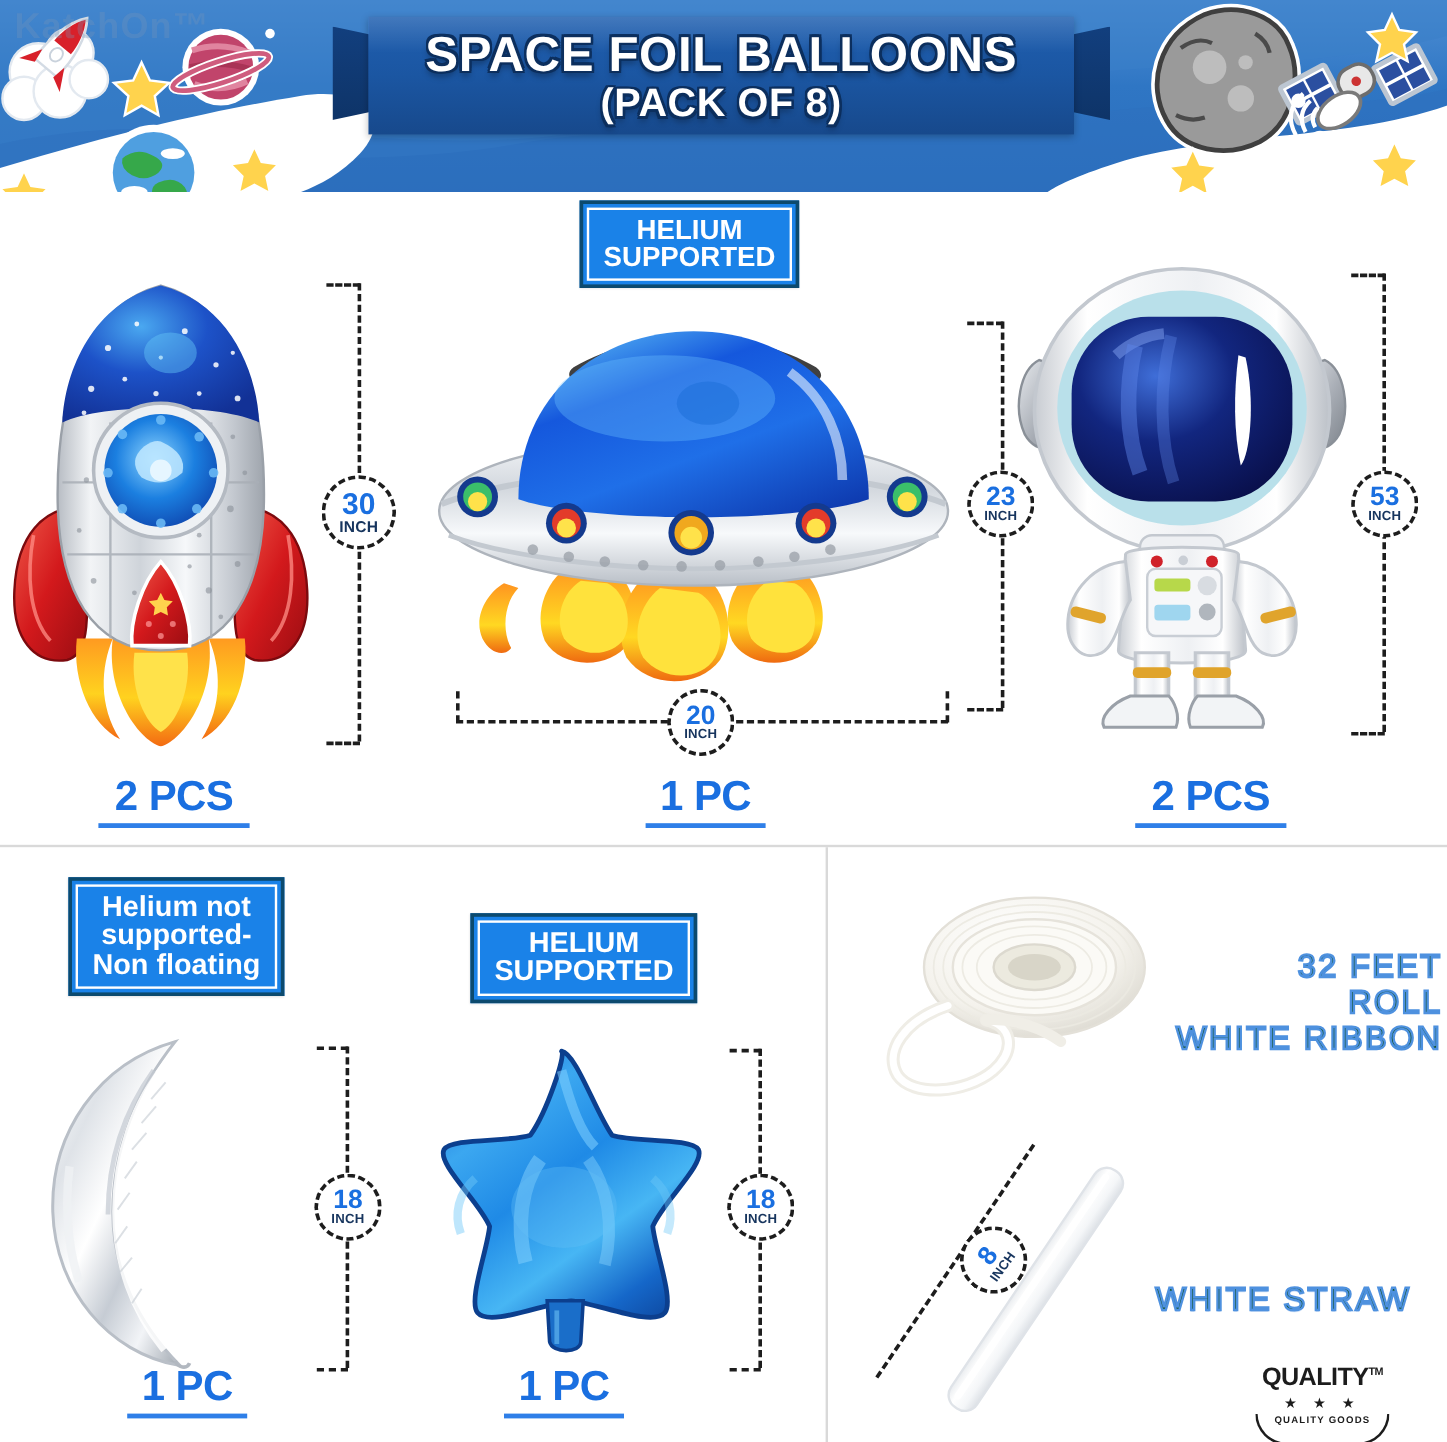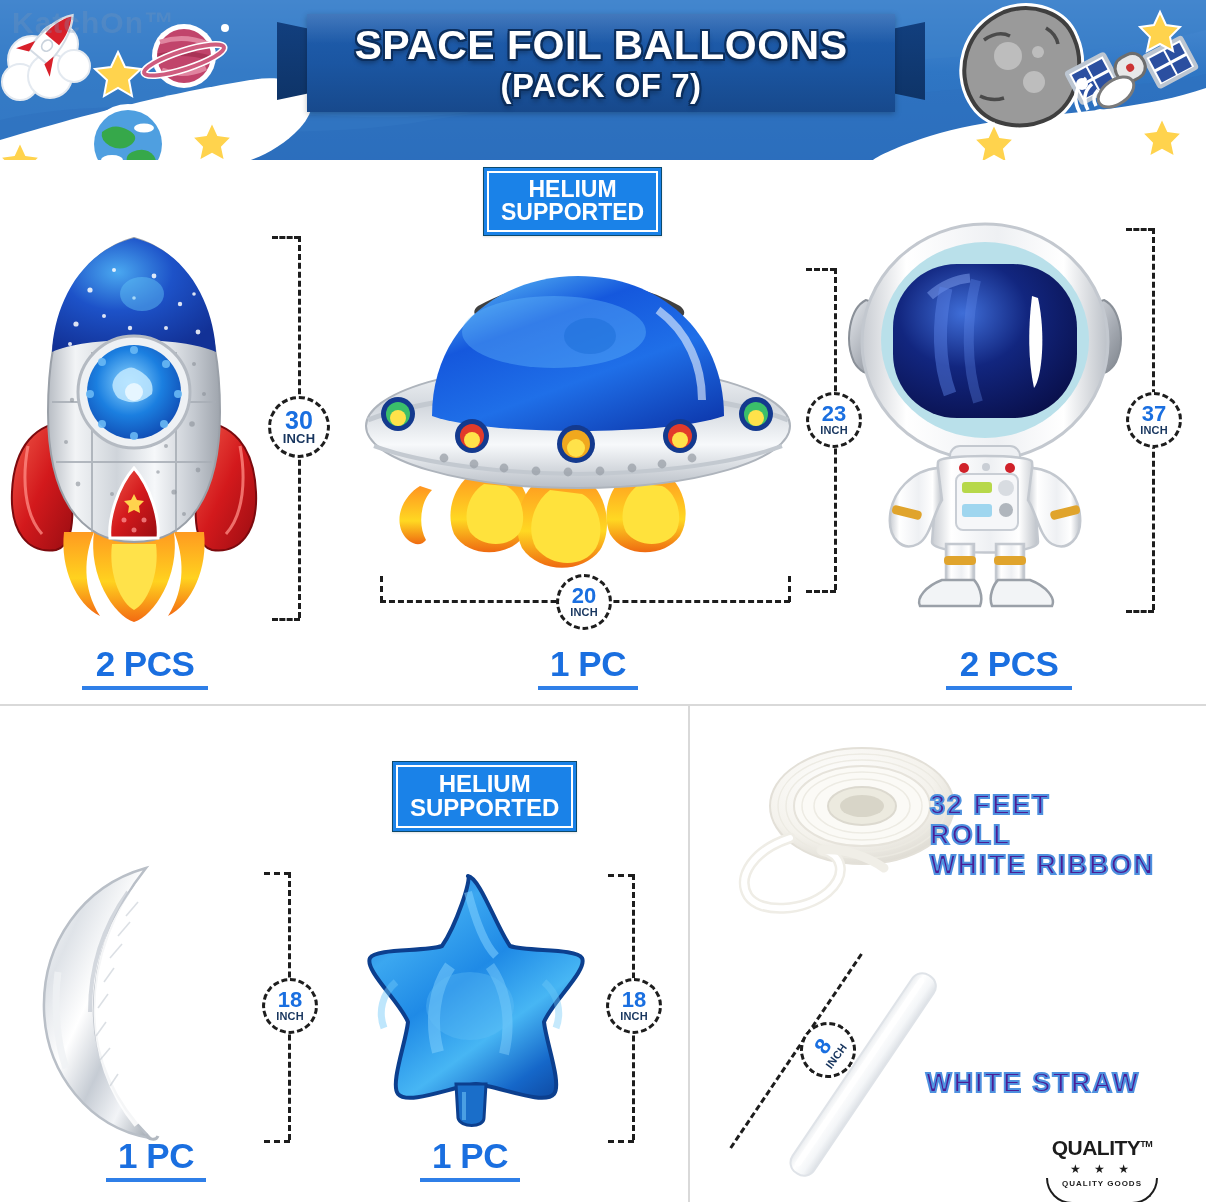--- a/index.html
+++ b/index.html
@@ -50,21 +50,21 @@
                 0 4px 5px rgba(0,0,0,.35);
     line-height:38px; white-space:nowrap;
   }
   .watermark{position:absolute;left:12px;top:6px;font-size:30px;font-weight:bold;color:rgba(120,150,185,.30);letter-spacing:1px;}
 
   
   .divider{position:absolute;left:0;top:704px;width:1206px;height:2px;background:#d9d9d9;}
   .divider-v{position:absolute;left:688px;top:706px;width:2px;height:496px;background:#d9d9d9;}
 
   .badge{
-    background:#1a82e8; border:1px solid #0c4a6e; padding:3px;
+    background:#1a82e8; border:3px solid #0c4a6e; padding:3px;
     display:inline-block; box-shadow:0 1px 2px rgba(0,0,0,.12);
   }
   .badge-inner{ border:2px solid #ffffff; padding:5px 12px; }
   .badge-txt{ color:#fff; font-weight:bold; text-align:center; line-height:1.02; white-space:pre-line; }
 
   .pcs{ color:#1a6fe0; font-weight:bold; font-size:35px; letter-spacing:-.5px; }
   .pcs-u{ height:4px; background:#2f7fe8; margin-top:2px; }
   .pcs-wrap{ position:absolute; text-align:center; }
 
   .dimcircle{
@@ -75,21 +75,21 @@
   .dimcircle.sm{width:56px;height:56px;}
   .dimnum{color:#1a6fe0;font-weight:bold;font-size:25px;line-height:23px;}
   .dimnum.sm{font-size:22px;line-height:21px;}
   .dimunit{color:#17355e;font-weight:bold;font-size:13px;line-height:13px;letter-spacing:.2px;}
   .dimunit.sm{font-size:11px;}
 
   .dline-v{position:absolute;width:0;border-left:3px dashed #1d1d1d;}
   .dline-h{position:absolute;height:0;border-top:3px dashed #1d1d1d;}
 
   .outline-txt{
-    color:#4c1d95; font-weight:bold; text-align:left;
+    color:#14532d; font-weight:normal; text-align:right;
     -webkit-text-stroke:2px #4e91df;
     letter-spacing:2px; line-height:1.12;
     text-shadow:0 1px 0 rgba(78,145,223,.25);
   }
 
   .logo{position:absolute;right:14px;bottom:10px;width:128px;text-align:center;}
   .logo-name{font-size:21px;font-weight:bold;color:#1c1c1c;letter-spacing:-.5px;line-height:21px;}
   .logo-tm{font-size:9px;vertical-align:super;}
   .logo-stars{font-size:12px;color:#1c1c1c;letter-spacing:5px;line-height:12px;margin-top:1px;}
   .logo-sub{font-size:8px;font-weight:bold;color:#1c1c1c;letter-spacing:1px;margin-top:1px;}
@@ -203,21 +203,21 @@
     <div class="watermark">KatchOn™</div>
 
     <div class="ribbon">
       <div class="ribbon-tailL"></div>
       <div class="ribbon-tailR"></div>
       <div class="ribbon-main"></div>
       <div class="ribbon-sheen"></div>
     </div>
     <div class="title-wrap">
       <div class="title-1">SPACE FOIL BALLOONS</div>
-      <div class="title-2">(PACK OF 7)</div>
+      <div class="title-2">(PACK OF 8)</div>
     </div>
   </div>
 
   <div class="divider"></div>
   <div class="divider-v"></div>
 
   <div style="position:absolute;left:483px;top:167px;">
     <div class="badge"><div class="badge-inner">
       <div class="badge-txt" style="font-size:23px;">HELIUM
 SUPPORTED</div>
@@ -490,37 +490,44 @@
     <rect x="148" y="344" width="32" height="9" rx="4" fill="#e0a42c"></rect>
 
     <path d="M96,368 C80,374 70,386 74,394 L134,394 C138,384 132,372 128,368 Z" fill="#f2f4f6" stroke="#9aa0a8" stroke-width="2.5"></path>
     <path d="M152,368 C148,372 142,384 146,394 L206,394 C210,386 200,374 184,368 Z" fill="#f2f4f6" stroke="#9aa0a8" stroke-width="2.5"></path>
   </svg>
 
   <div class="dline-v" style="left:1152px;top:228px;height:382px;"></div>
   <div class="dline-h" style="left:1126px;top:228px;width:28px;"></div>
   <div class="dline-h" style="left:1126px;top:610px;width:28px;"></div>
   <div class="dimcircle sm" style="left:1126px;top:392px;">
-    <span class="dimnum sm">37</span>
+    <span class="dimnum sm">53</span>
     <span class="dimunit sm">INCH</span>
   </div>
 
   <div class="pcs-wrap" style="left:82px;top:644px;width:126px;">
     <div class="pcs">2 PCS</div>
     <div class="pcs-u"></div>
   </div>
   <div class="pcs-wrap" style="left:538px;top:644px;width:100px;">
     <div class="pcs">1 PC</div>
     <div class="pcs-u"></div>
   </div>
   <div class="pcs-wrap" style="left:946px;top:644px;width:126px;">
     <div class="pcs">2 PCS</div>
     <div class="pcs-u"></div>
   </div>
 
+  <div style="position:absolute;left:57px;top:731px;">
+    <div class="badge"><div class="badge-inner">
+      <div class="badge-txt" style="font-size:24px;">Helium not
+supported-
+Non floating</div>
+    </div></div>
+  </div>
 
   <div style="position:absolute;left:392px;top:761px;">
     <div class="badge"><div class="badge-inner">
       <div class="badge-txt" style="font-size:24px;">HELIUM
 SUPPORTED</div>
     </div></div>
   </div>
 
   <svg style="position:absolute;left:42px;top:862px;width:220px;height:280px;" viewBox="0 0 220 280">
     <defs>

